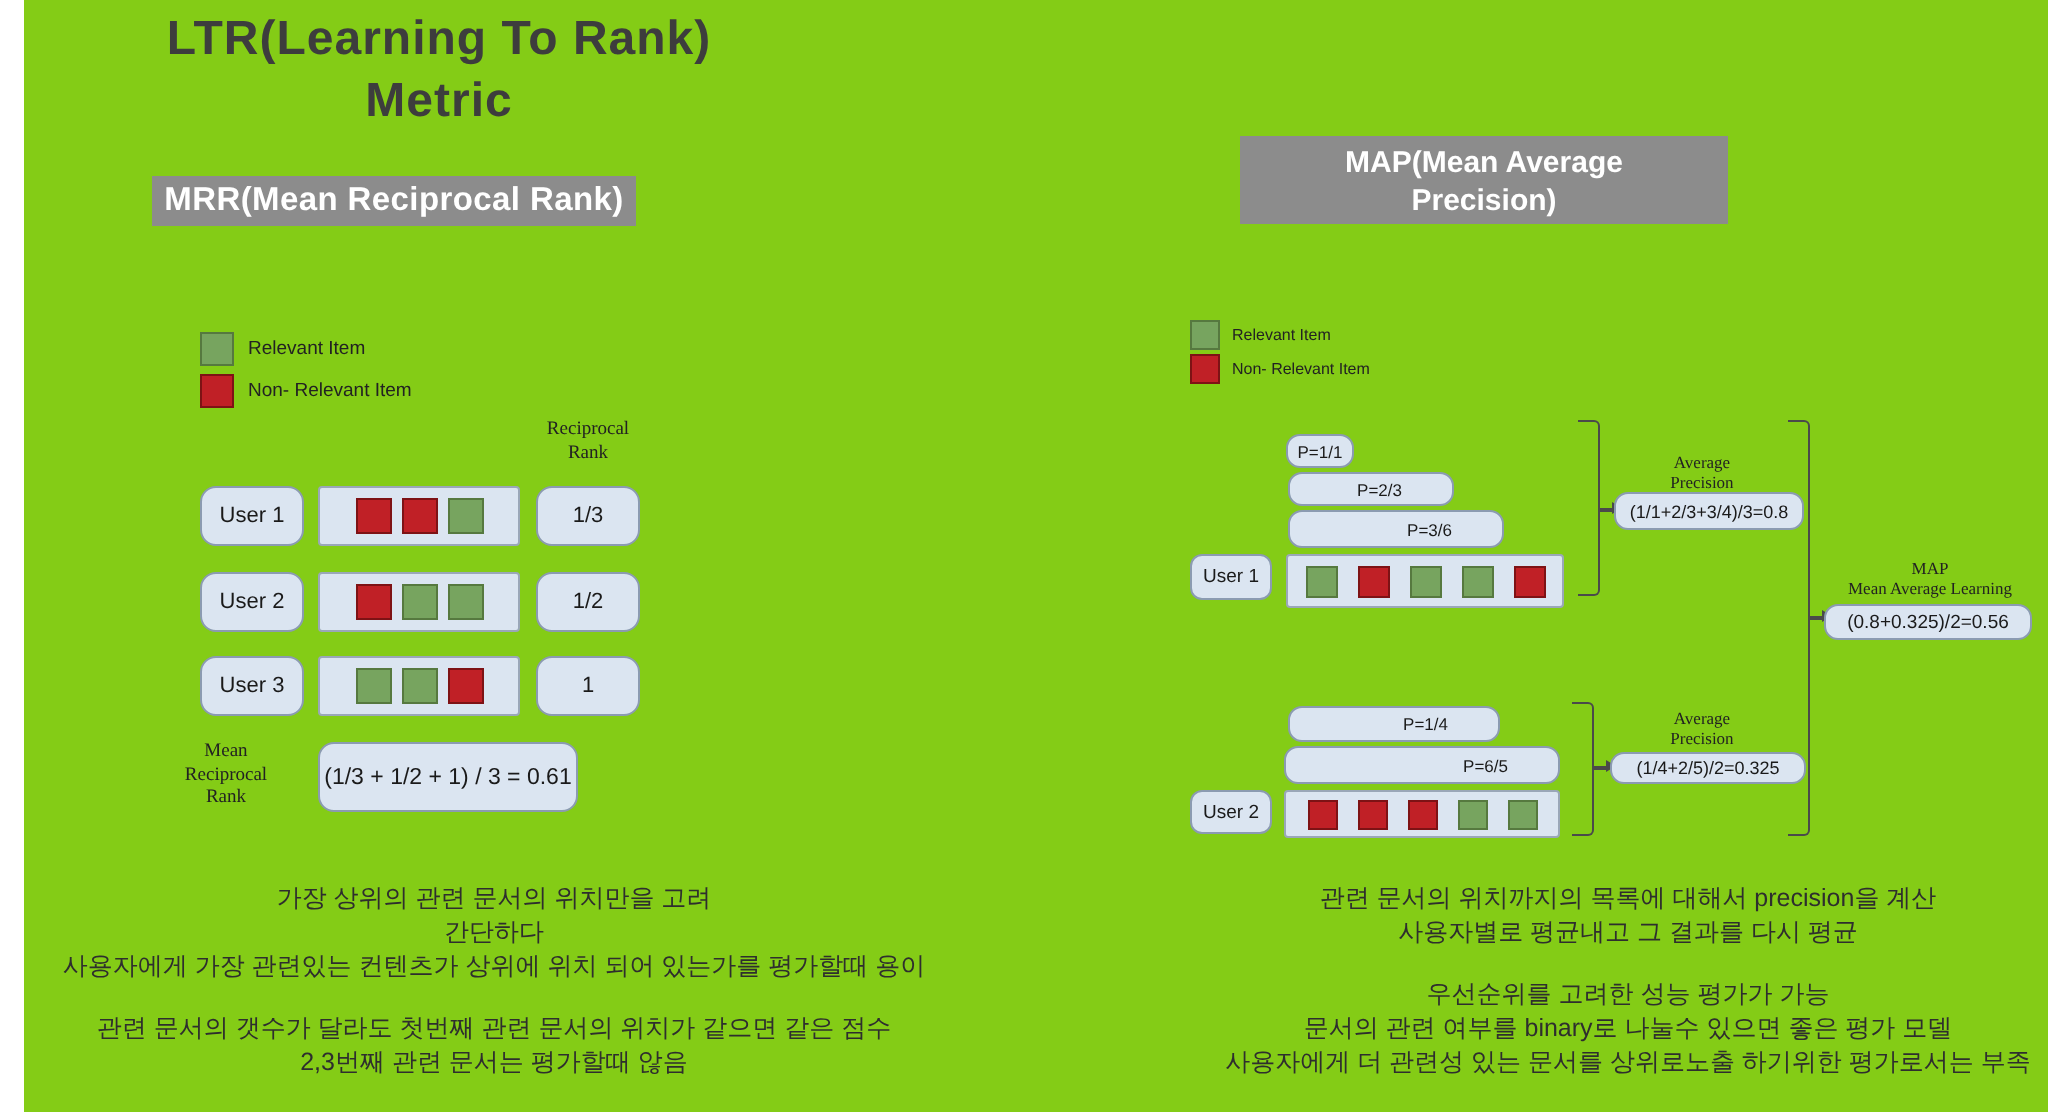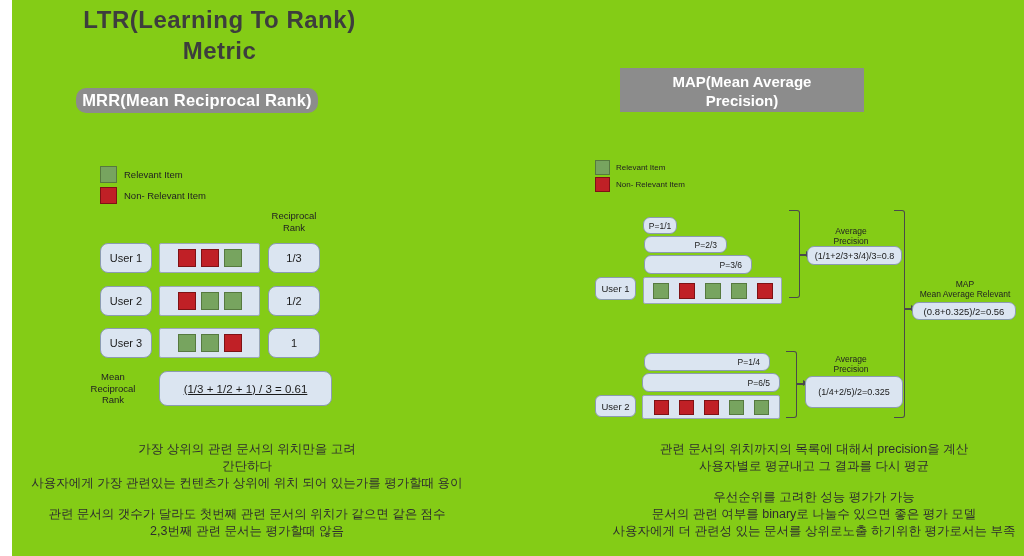--- a/index.html
+++ b/index.html
@@ -5,21 +5,21 @@
   html,body{margin:0;padding:0;background:#ffffff;}
   body{font-family:"Liberation Sans","DejaVu Sans",sans-serif;}
   #canvas{position:relative;width:1024px;height:556px;background:#84cc16;overflow:hidden;margin-left:12px;}
 
   
   .slide-title{position:absolute;left:50px;top:4px;width:315px;text-align:center;
     color:#3d3d3d;font-weight:bold;font-size:24px;line-height:31px;letter-spacing:.5px;}
 
   
   .badge{position:absolute;background:#8c8c8c;color:#ffffff;font-weight:bold;text-align:center;}
-  .badge-mrr{left:64px;top:88px;width:242px;height:25px;font-size:16.5px;line-height:25px;letter-spacing:.2px;border-radius:10px;}
+  .badge-mrr{left:64px;top:88px;width:242px;height:25px;font-size:16.5px;line-height:25px;letter-spacing:.2px;}
   .badge-map{left:608px;top:68px;width:244px;height:44px;font-size:15px;line-height:19px;padding-top:4px;box-sizing:border-box;}
 
   
   .legend{position:absolute;}
   .legend-row{display:flex;align-items:center;margin-bottom:4px;}
   .swatch{display:inline-block;border:1px solid #555;}
   .swatch-green{background:#77a45f;border-color:#56793f;}
   .swatch-red{background:#c02026;border-color:#7e1215;}
   .legend-lg .swatch{width:15px;height:15px;margin-right:7px;}
   .legend-lg{font-size:9.5px;color:#222;}
@@ -36,27 +36,27 @@
   
   .sq{display:inline-block;border:1px solid transparent;box-sizing:border-box;}
   .sq[data-kind="green"]{background:#77a45f;border-color:#56793f;}
   .sq[data-kind="red"]{background:#c02026;border-color:#7e1215;}
   .sq18{width:18px;height:18px;}
   .sq16{width:16px;height:16px;}
   .sq15{width:15px;height:15px;}
   .gap5{gap:5px;} .gap10{gap:10px;}
 
   
-  .minihead{position:absolute;text-align:center;color:#222;}
+  .minihead{position:absolute;text-align:center;color:#222;font-family:Liberation Serif, serif;}
 
   
   .pbar{position:absolute;background:#dbe5f1;border:1.2px solid #8b9bb1;border-radius:7px;
     font-size:8.5px;color:#1a1a1a;display:flex;align-items:center;box-sizing:border-box;}
   .pbar-center{justify-content:center;}
-  .pbar-right{justify-content:flex-end;padding-right:9px;}
+  .pbar-right{justify-content:flex-end;padding-right:25px;}
 
   
   .bracket{position:absolute;border:1.6px solid #4a4a4a;border-left:none;
     border-radius:0 3px 3px 0;box-sizing:border-box;}
   .arrow{position:absolute;height:1.6px;background:#4a4a4a;}
   .arrow::after{content:"";position:absolute;right:-4px;top:-2.7px;width:0;height:0;
     border-left:5px solid #4a4a4a;border-top:3.5px solid transparent;border-bottom:3.5px solid transparent;}
 
   
   .notes{position:absolute;text-align:center;color:#2e2e2e;font-size:12.5px;line-height:17px;}
@@ -112,21 +112,21 @@
     <span class="sq sq18" data-kind="green"></span>
     <span class="sq sq18" data-kind="red"></span>
   </div>
   <div class="bluebox" style="left:256px;top:328px;width:52px;height:30px;font-size:11px;">1</div>
 
   <div class="minihead" style="left:72px;top:371px;width:58px;font-size:9.5px;line-height:11.5px;">
     <div>Mean</div>
     <div>Reciprocal</div>
     <div>Rank</div>
   </div>
-  <div class="bluebox" style="left:147px;top:371px;width:173px;height:35px;font-size:11.5px;text-decoration:underline;">(1/3 + 1/2 + 1) / 3 = 0.61</div>
+  <div class="bluebox" style="left:147px;top:371px;width:130px;height:35px;font-size:11.5px;">(1/3 + 1/2 + 1) / 3 = 0.61</div>
 
   <div class="notes" style="left:15px;top:441px;width:440px;">
     <div class="note-line">가장 상위의 관련 문서의 위치만을 고려</div>
     <div class="note-line">간단하다</div>
     <div class="note-line">사용자에게 가장 관련있는 컨텐츠가 상위에 위치 되어 있는가를 평가할때 용이</div>
     <div class="note-line note-gap">관련 문서의 갯수가 달라도 첫번째 관련 문서의 위치가 같으면 같은 점수</div>
     <div class="note-line">2,3번째 관련 문서는 평가할때 않음</div>
   </div>
 
   <div class="badge badge-map">
@@ -160,47 +160,47 @@
 
   <div class="bracket" style="left:777px;top:210px;width:11px;height:88px;"></div>
   <div class="arrow" style="left:788px;top:254px;width:7px;"></div>
 
   <div class="minihead" style="left:800px;top:227px;width:78px;font-size:8.5px;line-height:9.5px;">
     <div>Average</div>
     <div>Precision</div>
   </div>
   <div class="bluebox" style="left:795px;top:246px;width:95px;height:19px;font-size:9px;border-radius:7px;">(1/1+2/3+3/4)/3=0.8</div>
 
-  <div class="pbar pbar-right" style="left:632px;top:353px;width:126px;height:18px;">P=1/4</div>
+  <div class="pbar pbar-right" style="left:632px;top:353px;width:106px;height:18px;">P=1/4</div>
   <div class="pbar pbar-right" style="left:630px;top:373px;width:138px;height:19px;">P=6/5</div>
 
   <div class="bluebox" style="left:583px;top:395px;width:41px;height:22px;font-size:9.5px;border-radius:6px;">User 2</div>
   <div class="items gap10" style="left:630px;top:395px;width:138px;height:24px;">
     <span class="sq sq15" data-kind="red"></span>
     <span class="sq sq15" data-kind="red"></span>
     <span class="sq sq15" data-kind="red"></span>
     <span class="sq sq15" data-kind="green"></span>
     <span class="sq sq15" data-kind="green"></span>
   </div>
 
   <div class="bracket" style="left:774px;top:351px;width:11px;height:67px;"></div>
   <div class="arrow" style="left:785px;top:383px;width:7px;"></div>
 
   <div class="minihead" style="left:800px;top:355px;width:78px;font-size:8.5px;line-height:9.5px;">
     <div>Average</div>
     <div>Precision</div>
   </div>
-  <div class="bluebox" style="left:793px;top:376px;width:98px;height:32px;font-size:9px;border-radius:7px;">(1/4+2/5)/2=0.325</div>
+  <div class="bluebox" style="left:793px;top:376px;width:98px;height:16px;font-size:9px;border-radius:7px;">(1/4+2/5)/2=0.325</div>
 
   <div class="bracket" style="left:882px;top:210px;width:11px;height:208px;"></div>
   <div class="arrow" style="left:893px;top:308px;width:7px;"></div>
 
   <div class="minihead" style="left:897px;top:279px;width:112px;font-size:8.5px;line-height:10px;">
     <div>MAP</div>
-    <div>Mean Average Relevant</div>
+    <div>Mean Average Learning</div>
   </div>
   <div class="bluebox" style="left:900px;top:302px;width:104px;height:18px;font-size:9.5px;border-radius:7px;">(0.8+0.325)/2=0.56</div>
 
   <div class="notes" style="left:582px;top:441px;width:440px;">
     <div class="note-line">관련 문서의 위치까지의 목록에 대해서 precision을 계산</div>
     <div class="note-line">사용자별로 평균내고 그 결과를 다시 평균</div>
     <div class="note-line note-gap">우선순위를 고려한 성능 평가가 가능</div>
     <div class="note-line">문서의 관련 여부를 binary로 나눌수 있으면 좋은 평가 모델</div>
     <div class="note-line">사용자에게 더 관련성 있는 문서를 상위로노출 하기위한 평가로서는 부족</div>
   </div>

